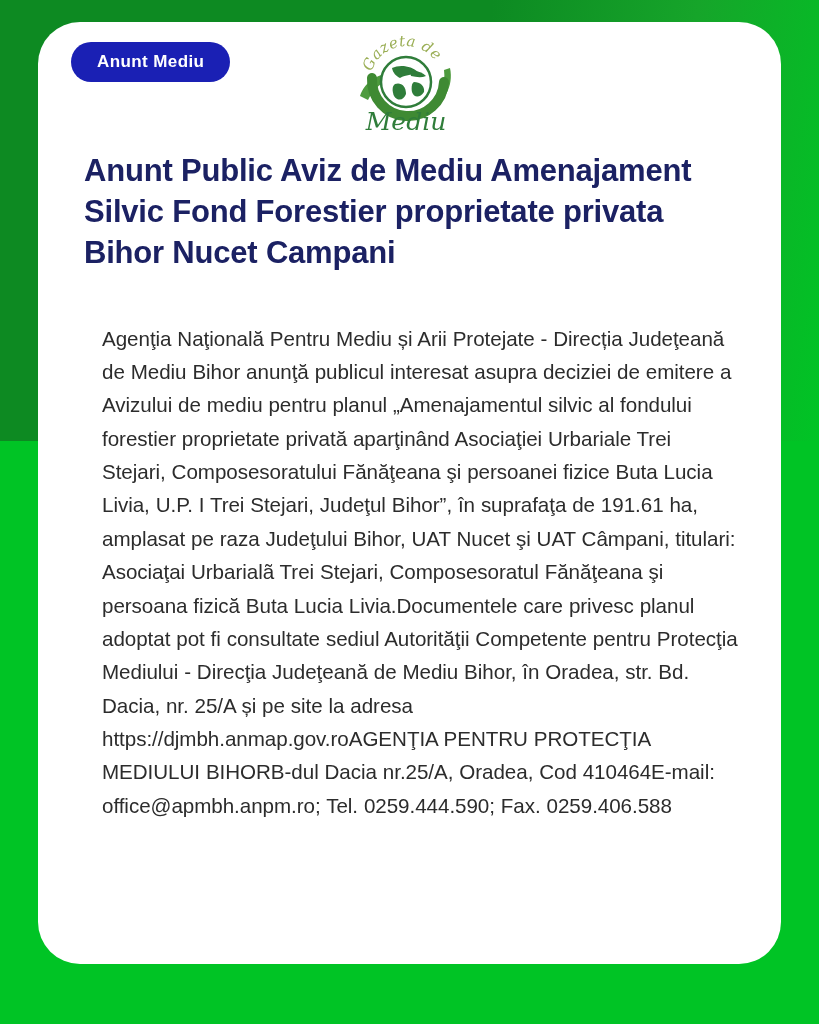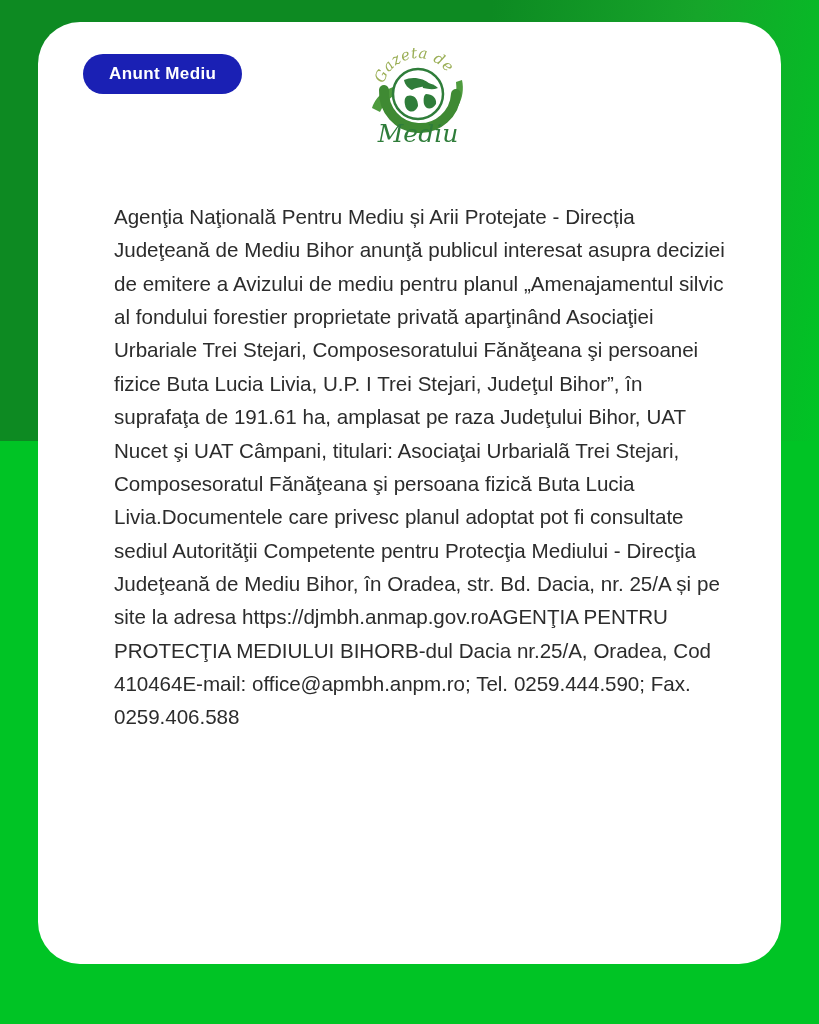--- a/index.html
+++ b/index.html
@@ -54,21 +54,21 @@
   
   #card {
     position: absolute;
     left: 38px;
     top: 22px;
     width: 743px;
     height: 942px;
     background: #ffffff;
     border-radius: 42px;
     box-sizing: border-box;
-    padding: 12px;
+    padding: 0;
     overflow: hidden;
   }
 
   
   #card-header {
     position: relative;
     height: 118px;
   }
 
   #badge {
@@ -158,17 +158,18 @@
           <path d="M64 56 C 70 56, 75 60, 74 66 C 70 72, 64 72, 62 66 C 61 61, 62 57, 64 56 Z" fill="#2f7d3a"></path>
           <path d="M60 46 C 66 44, 72 46, 76 50 C 71 52, 66 51, 61 50 Z" fill="#2f7d3a"></path>
 
           <text x="56" y="104" text-anchor="middle" font-family="'DejaVu Serif', serif" font-size="25" font-style="italic" fill="#2f7d3a">Mediu</text>
         </svg>
 
       </div>
 
     </div>
 
+    <h1 id="title">Anunt Public Aviz de Mediu Amenajament Silvic Fond Forestier proprietate privata Bihor Nucet Campani</h1>
 
     <p id="body-copy">Agenţia Naţională Pentru Mediu și Arii Protejate - Direcția Judeţeană de Mediu Bihor anunţă publicul interesat asupra deciziei de emitere a Avizului de mediu pentru planul „Amenajamentul silvic al fondului forestier proprietate privată aparţinând Asociaţiei Urbariale Trei Stejari, Composesoratului Fănăţeana şi persoanei fizice Buta Lucia Livia, U.P. I Trei Stejari, Judeţul Bihor”, în suprafaţa de 191.61 ha, amplasat pe raza Judeţului Bihor, UAT Nucet şi UAT Câmpani, titulari: Asociaţai Urbarialã Trei Stejari, Composesoratul Fănăţeana şi persoana fizică Buta Lucia Livia.Documentele care privesc planul adoptat pot fi consultate sediul Autorităţii Competente pentru Protecţia Mediului - Direcţia Judeţeană de Mediu Bihor, în Oradea, str. Bd. Dacia, nr. 25/A și pe site la adresa https://djmbh.anmap.gov.roAGENŢIA PENTRU PROTECŢIA MEDIULUI BIHORB-dul Dacia nr.25/A, Oradea, Cod 410464E-mail: office@apmbh.anpm.ro; Tel. 0259.444.590; Fax. 0259.406.588</p>
 
   </div>
 </div>
 
 </body></html>

